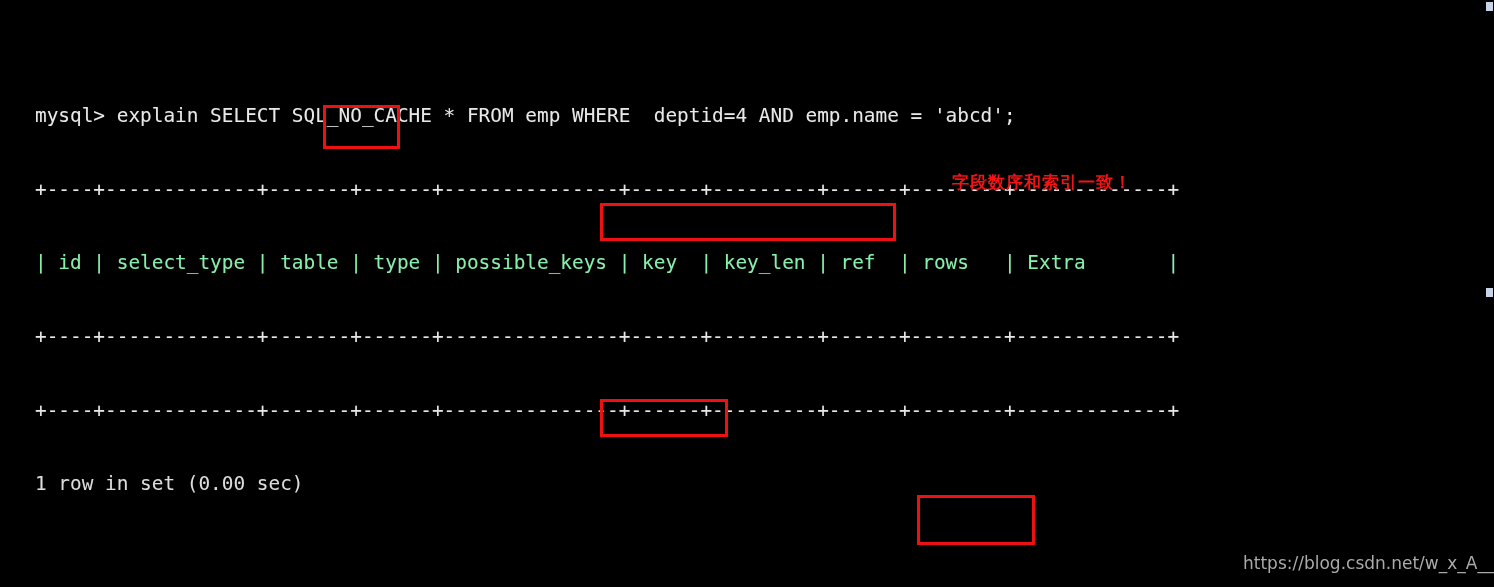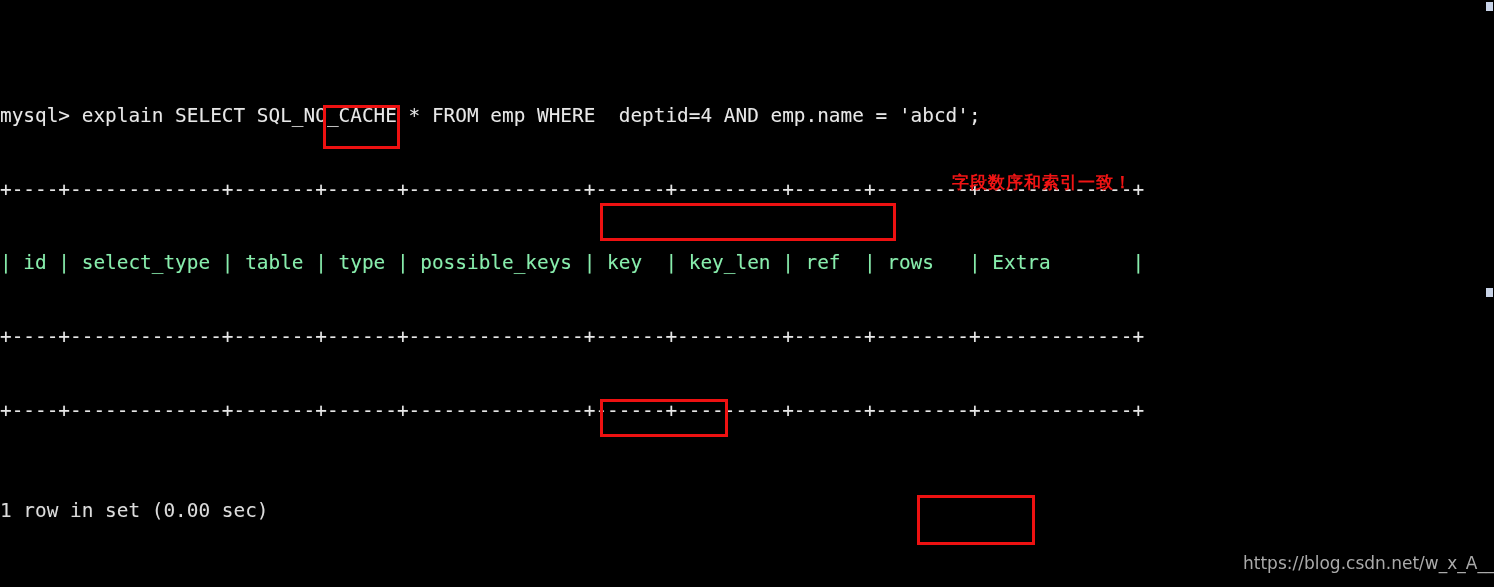--- a/index.html
+++ b/index.html
@@ -34,25 +34,26 @@
     line-height: 24.55px;
     letter-spacing: 0px;
     white-space: pre;
     color: #dcdcdc;
     text-shadow: 0 0 1px rgba(200,200,200,0.25);
   }
   .line {
     height: 24.55px;
     white-space: pre;
     display: block;
+    padding-left: 35px;
   }
   .rule { color: #e6e6e6; }
   .prompt-line { color: #e8e8e8; }
   .row-line { color: #86efac; }
-  .status-line { color: #dcdcdc; margin-top: 27px; }
+  .status-line { color: #dcdcdc; }
 
   
   .redbox {
     position: absolute;
     border: 3px solid #ee1111;
     box-sizing: border-box;
     pointer-events: none;
     background: transparent;
   }
 

